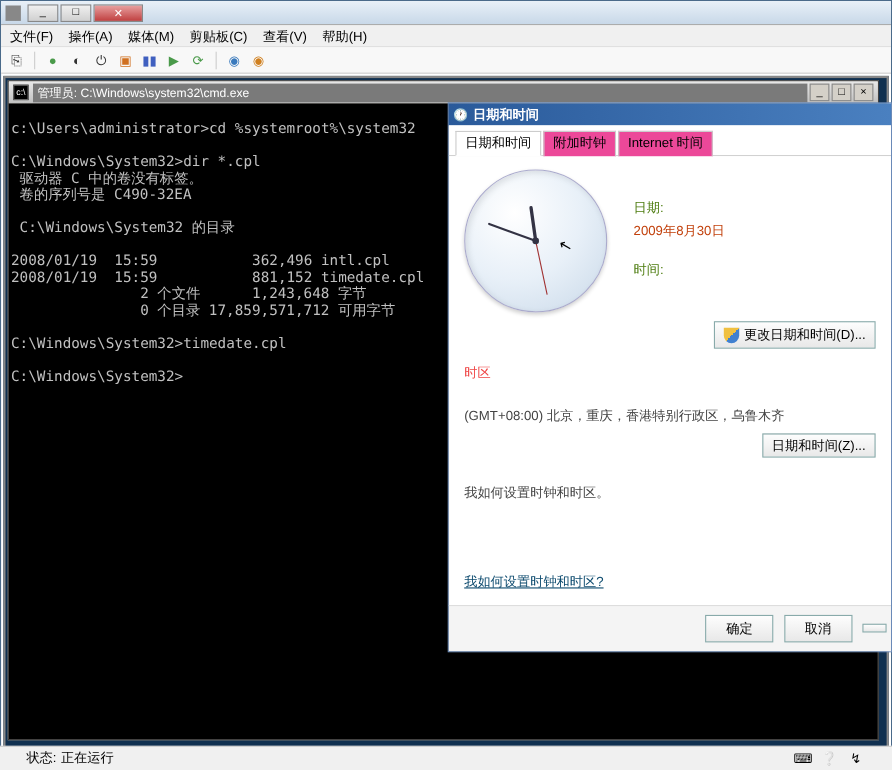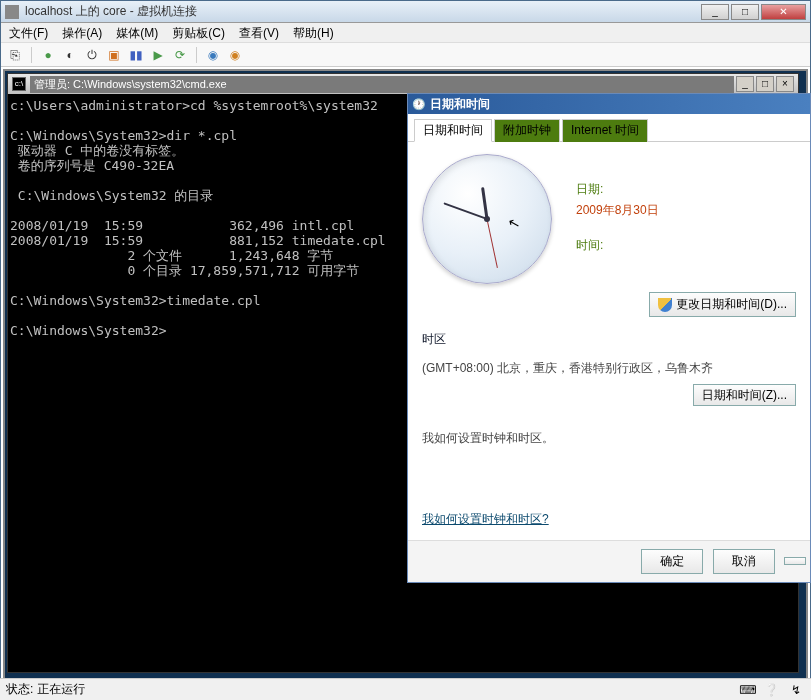--- a/index.html
+++ b/index.html
@@ -32,70 +32,69 @@
 
 .vm-client { position: relative; background: #103050; height: 630px; border: 2px solid #888; margin: 2px; }
 
 
 .cmd-window { position: absolute; left: 2px; top: 2px; width: 792px; background: #d4d0c8; border: 1px solid #333; }
 .cmd-title { height: 20px; background: linear-gradient(to bottom, #e8e8e8, #c0c0c0); display: flex; align-items: center; padding: 0 4px; }
 .cmd-title .icon-cmd { width: 14px; height: 14px; background: #000; border: 1px solid #666; margin-right: 4px; display: inline-block; font-size: 8px; color: #fff; text-align: center; line-height: 12px; }
 .cmd-title .t { flex: 1; font-size: 11px; color: #fff; background: #7a7a7a; padding: 1px 4px; }
 .cmd-title .cmd-btns { display: flex; }
 .cmd-title .cmd-btn { width: 18px; height: 16px; border: 1px solid #888; background: #d4d0c8; margin-left: 2px; font-size: 10px; text-align: center; line-height: 14px; cursor: pointer; }
-.cmd-body { background: #000; color: #c0c0c0; font-family: "NSimSun","SimSun",Consolas,monospace; font-size: 13px; padding: 4px 0 4px 2px; line-height: 15px; white-space: pre; height: 578px; overflow: hidden; }
+.cmd-body { background: #000; color: #c0c0c0; font-family: "NSimSun","SimSun",Consolas,monospace; font-size: 13px; padding: 16px 0 4px 2px; line-height: 15px; white-space: pre; height: 578px; overflow: hidden; }
 
 
 .dt-dialog { position: absolute; left: 402px; top: 22px; width: 404px; background: linear-gradient(to bottom, #fff, #f8f8f8); border: 1px solid #6a8ab8; font-size: 12px; }
 .dt-title { height: 20px; background: linear-gradient(to right, #2a5a9a, #4a80c0); color: #fff; display: flex; align-items: center; padding: 0 4px; font-weight: bold; }
 .dt-title .ic { width: 14px; height: 14px; margin-right: 4px; display: inline-block; }
 .dt-title .ic::before { content: "🕐"; font-size: 11px; }
 .dt-tabs { display: flex; padding: 4px 6px 0 6px; background: #fff; border-bottom: 1px solid #ccc; }
-.dt-tab { padding: 2px 8px; border: 1px solid #ccc; border-bottom: none; margin-right: 2px; font-size: 12px; cursor: pointer; background: #4d7c0f; position: relative; top: 1px; }
+.dt-tab { padding: 2px 8px; border: 1px solid #ccc; border-bottom: none; margin-right: 2px; font-size: 12px; cursor: pointer; background: #ec4899; position: relative; top: 1px; }
 .dt-tab.active { background: #fff; border-bottom: 1px solid #fff; }
 .dt-body { padding: 12px 14px; background: #fff; }
 .dt-row1 { display: flex; gap: 24px; align-items: center; }
 .clock-face { width: 130px; height: 130px; border-radius: 50%; background: radial-gradient(circle at 35% 30%, #fff, #e8f0f8, #c8d8e8); border: 1px solid #aac; position: relative; box-shadow: inset 2px 2px 6px rgba(0,0,0,0.1), 0 2px 4px rgba(0,0,0,0.2); }
 .clock-hand { position: absolute; left: 50%; top: 50%; transform-origin: bottom center; background: #334; }
 .hand-hour { width: 3px; height: 32px; transform: translate(-50%,-100%) rotate(352deg); border-radius: 2px; }
 .hand-min { width: 2px; height: 46px; transform: translate(-50%,-100%) rotate(290deg); border-radius: 2px; }
 .hand-sec { width: 1px; height: 50px; background: #a03030; transform: translate(-50%,-100%) rotate(168deg); }
 .clock-center { position: absolute; left: 50%; top: 50%; width: 6px; height: 6px; background: #334; border-radius: 50%; transform: translate(-50%,-50%); }
 .cursor-ptr { position: absolute; left: 85px; top: 60px; font-size: 14px; color: #000; pointer-events: none; transform: rotate(-15deg); }
 .dt-info { flex: 1; }
 .dt-info .lab { color: #4d7c0f; margin-bottom: 4px; }
 .dt-info .val { color: #c2410c; margin-bottom: 18px; }
 .dt-change-row { text-align: right; margin-top: 8px; }
 .dt-btn { border: 1px solid #8aa; background: linear-gradient(to bottom, #fdfdfd, #e8e8e8); padding: 3px 8px; cursor: pointer; font-size: 12px; }
 .dt-btn.change-dt { display: inline-flex; align-items: center; gap: 4px; }
 .dt-btn.change-dt .shield { width: 14px; height: 14px; background: linear-gradient(135deg, #f0c040 0 50%, #4080d0 50% 100%); display: inline-block; border-radius: 0 0 50% 50%; }
 .tz-section { margin-top: 14px; }
-.tz-label { color: #0f172a; margin-bottom: 12px; }
+.tz-label { color: #ef4444; margin-bottom: 22px; }
 .tz-val { color: #444; margin-bottom: 10px; }
 .tz-btn-row { text-align: right; }
 .dst-note { margin-top: 26px; color: #444; }
 .help-link { margin-top: 64px; color: #0c4a6e; text-decoration: underline; cursor: pointer; display: inline-block; }
 .dt-footer { padding: 8px 4px; text-align: right; background: #f4f4f4; border-top: 1px solid #ddd; }
 .dt-footer .dt-btn { margin-left: 6px; min-width: 62px; display: inline-block; text-align: center; }
 .dt-footer .dt-btn.small { min-width: 22px; }
 
 
-.status-bar { position: absolute; left: 0; bottom: 0; width: 100%; height: 22px; background: #f0f0f0; border-top: 1px solid #ccc; display: flex; align-items: center; padding: 0 6px; justify-content: space-between; }
+.status-bar { position: absolute; left: 0; bottom: 0; width: 100%; height: 22px; background: #f0f0f0; border-top: 1px solid #ccc; display: flex; align-items: center; padding: 0 24px; justify-content: space-between; }
 .status-bar .left { display: flex; align-items: center; gap: 4px; }
 .status-bar .right { display: flex; align-items: center; gap: 6px; }
 .status-ic { width: 18px; height: 16px; display: inline-flex; align-items: center; justify-content: center; font-size: 12px; }
 </style>
 </head>
 <body>
 
 <div class="vm-window">
 
   <div class="vm-title-bar">
     <span class="icon-sm"></span>
-    <span class="title">localhost 上的 core - 虚拟机连接</span>
     <div class="win-btns">
       <div class="win-btn">_</div>
       <div class="win-btn">□</div>
       <div class="win-btn close">✕</div>
     </div>
   </div>
 
   <div class="menu-bar">
     <span class="menu-item">文件(F)</span>
     <span class="menu-item">操作(A)</span>

